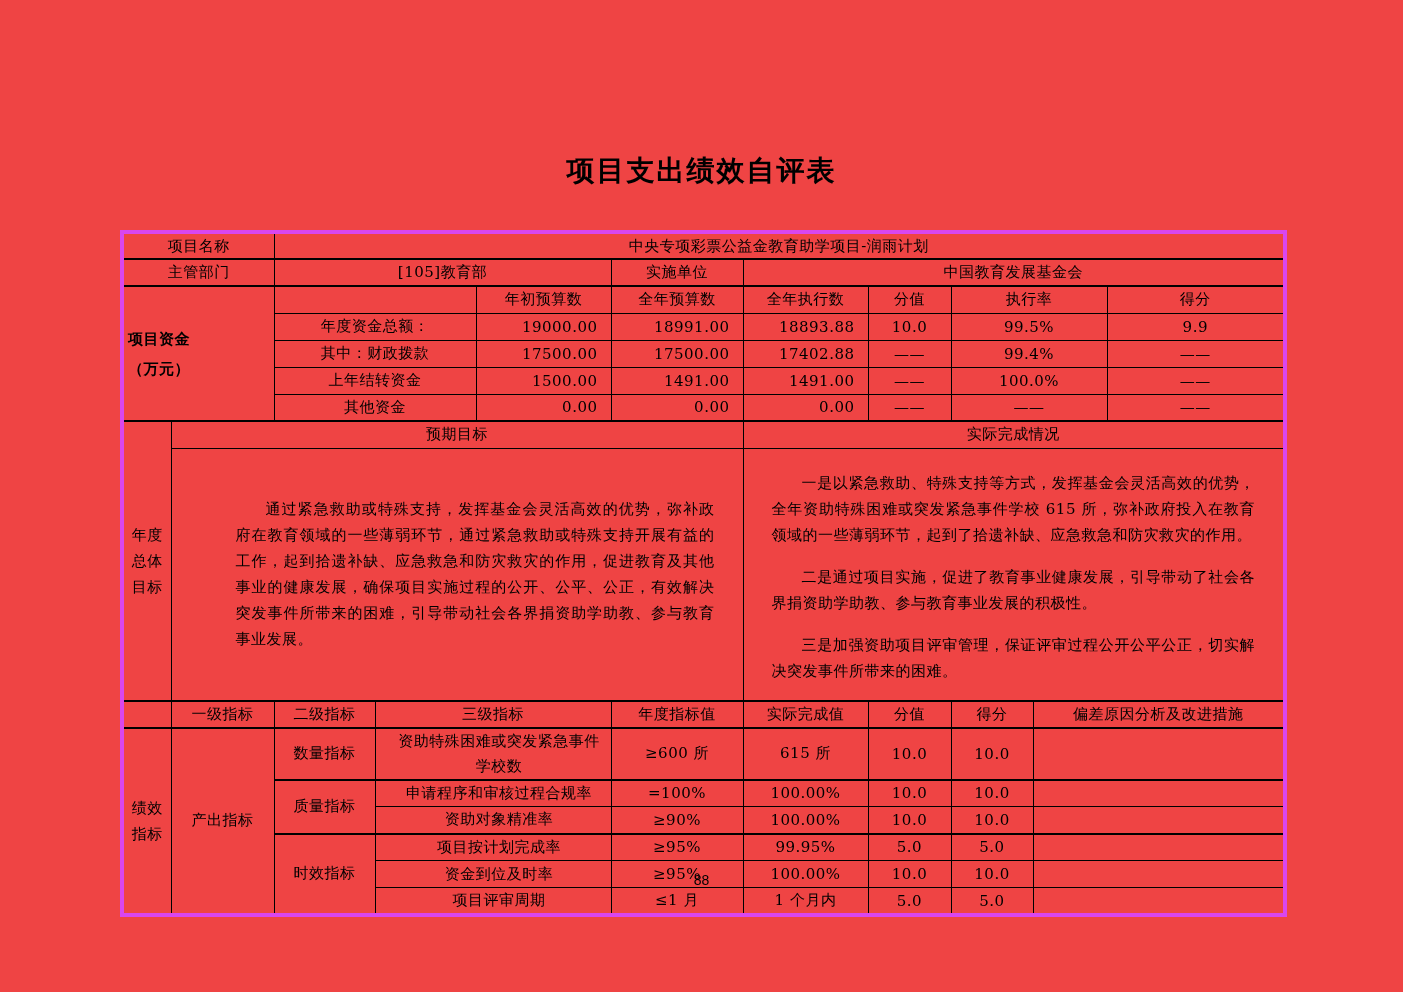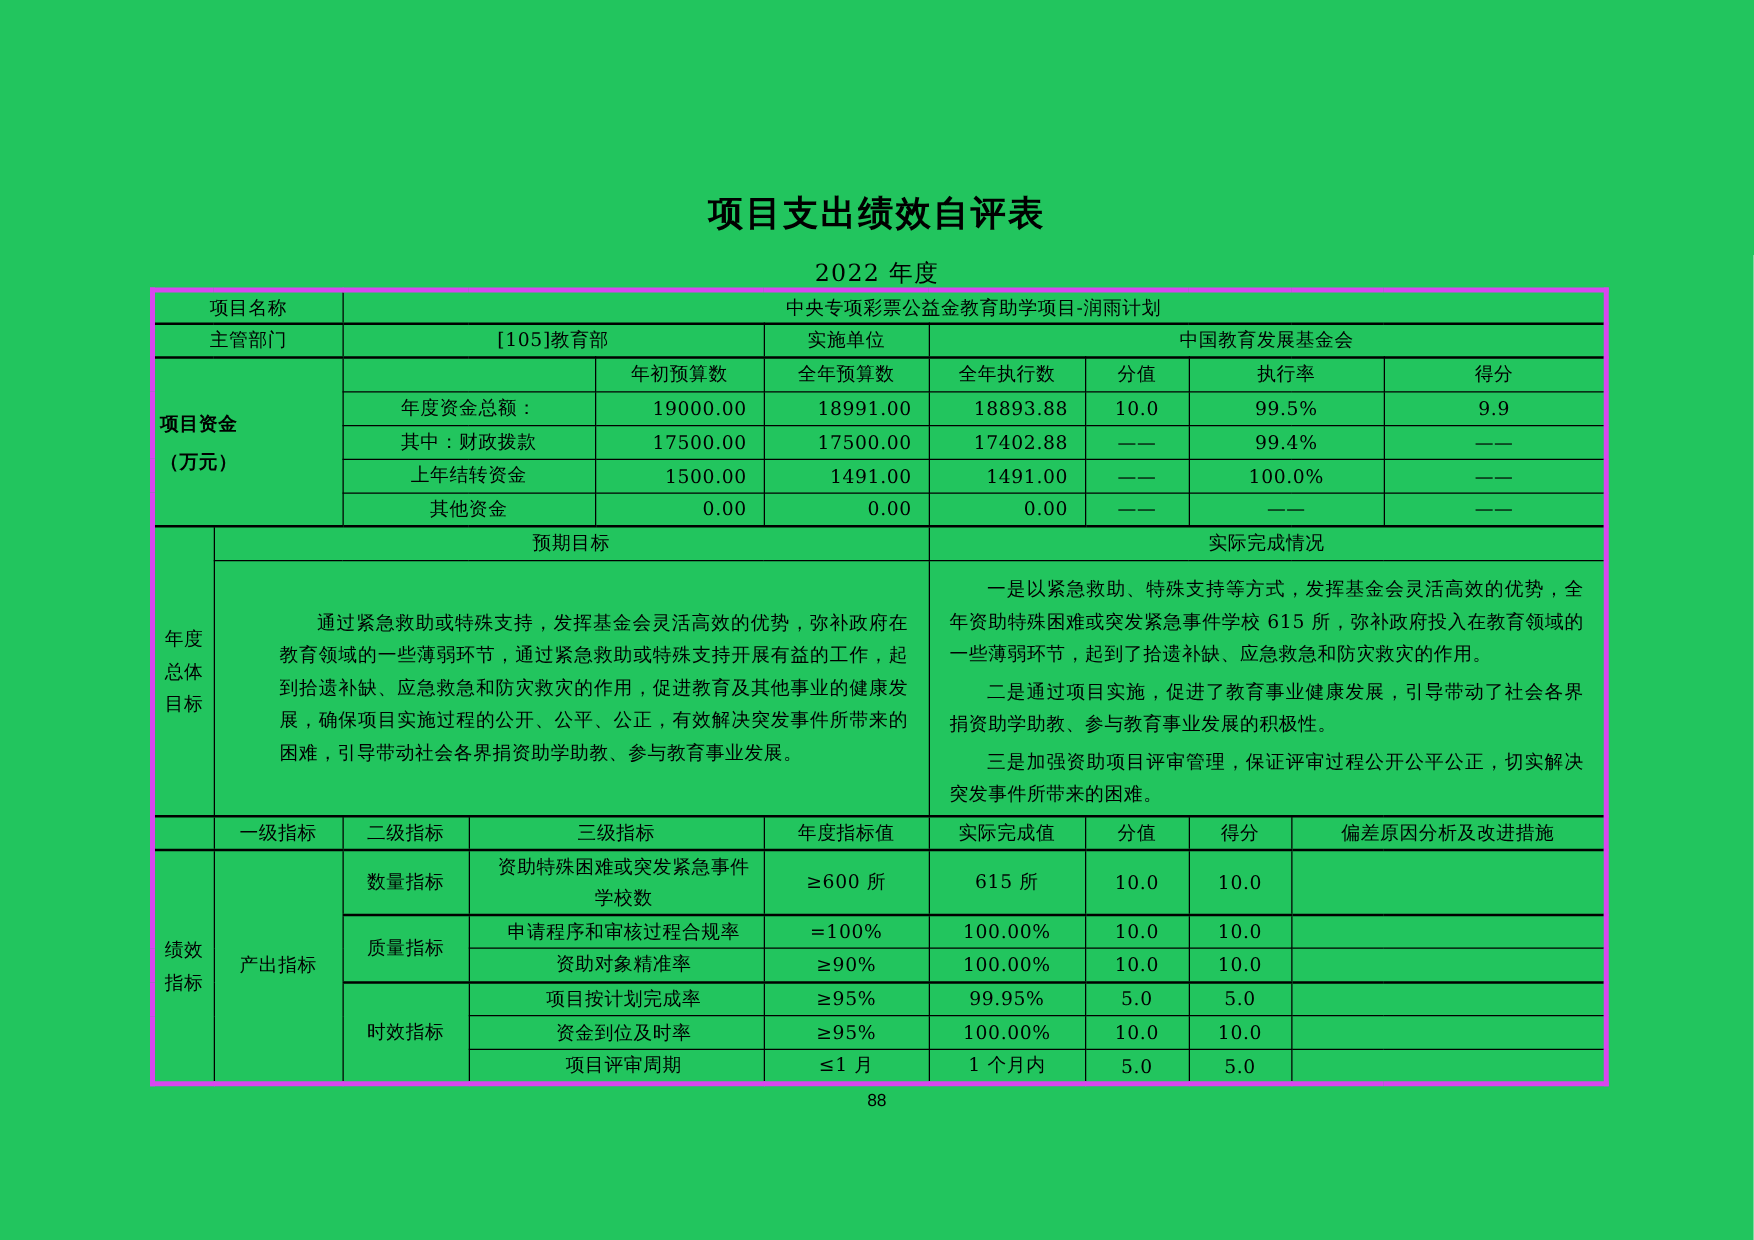--- a/index.html
+++ b/index.html
@@ -1,21 +1,21 @@
 <!DOCTYPE html>
 <html><head>
 <meta charset="utf-8">
 <style>
   * { box-sizing: border-box; }
   html, body { margin: 0; padding: 0; background: #ffffff; }
   .page {
     position: relative;
     width: 1403px;
     height: 992px;
-    background: #22c55e;
+    background: #ef4444;
     color: #000000;
     font-family: "DejaVu Serif", "Liberation Serif", serif;
     overflow: hidden;
   }
   .doc-title {
     position: absolute;
     top: 152px; left: 0;
     width: 100%;
     text-align: center;
     font-size: 28px;
@@ -52,21 +52,21 @@
   tr.goal-row { height: 182px; }
   .c { text-align: center; }
   .num { text-align: right; padding-right: 13px; }
   .lft { text-align: center; padding-left: 16px; line-height: 25px; }
   .vlab span { display: block; text-align: center; line-height: 26px; }
   .flab span { display: block; text-align: left; line-height: 30px; font-weight: bold; }
   .para-cell { padding: 0 12px; }
   .para-cell.mid { vertical-align: middle; padding-left: 48px; }
   .para-cell.top { vertical-align: top; padding-top: 5px; }
   p.para {
-    margin: 4px;
+    margin: 16px;
     text-indent: 2em;
     text-align: justify;
     line-height: 26px;
     font-size: 15px;
     letter-spacing: 0.5px;
   }
   .page-number {
     position: absolute;
     top: 872px; left: 0;
     width: 100%;
@@ -74,21 +74,20 @@
     font-size: 14px;
     font-family: "Liberation Sans", sans-serif;
   }
 </style>
 </head>
 <body>
 
 <div class="page">
 
   <div class="doc-title">项目支出绩效自评表</div>
-  <div class="doc-subtitle">2022 年度</div>
 
   <table class="main-table">
     <colgroup>
       <col style="width:49px">
         <col style="width:103px">
         <col style="width:101px">
         <col style="width:101px">
       <col style="width:135px">
         <col style="width:132px">
         <col style="width:125px">

